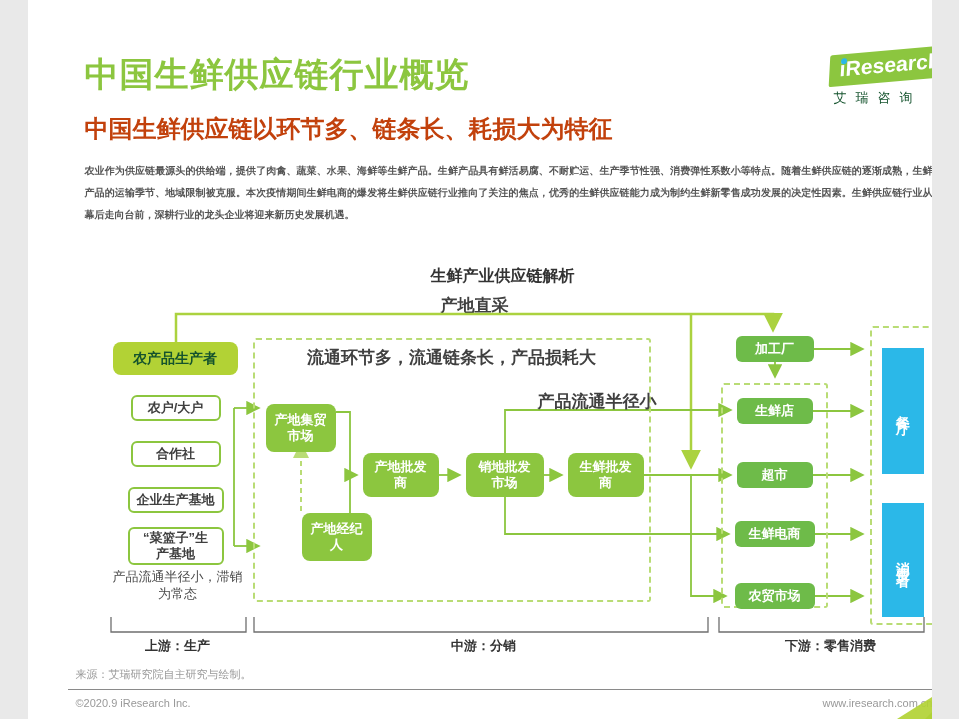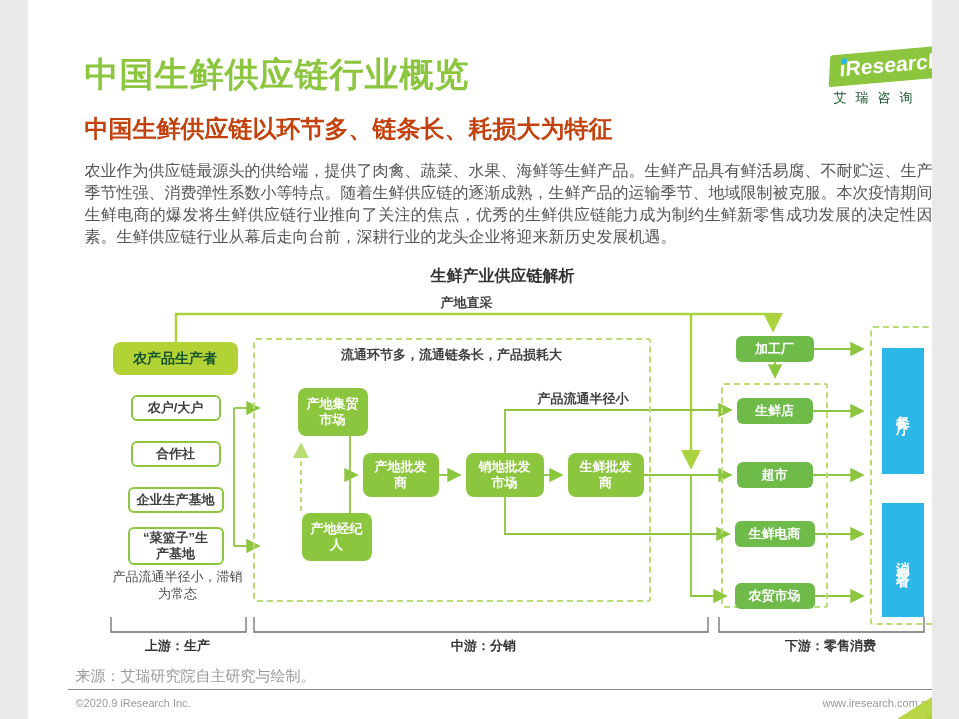--- a/index.html
+++ b/index.html
@@ -7,55 +7,55 @@
     position:relative; width:904px; height:719px; margin:0 auto;
     background:#ffffff; overflow:hidden;
     font-family:"Liberation Sans","DejaVu Sans",sans-serif;
   }
   .abs { position:absolute; }
   .preline { white-space:pre-line; }
 
   
   .page-title { left:57px; top:52px; font-size:34px; font-weight:bold; color:#8cc63f; letter-spacing:1px; }
   .page-subtitle { left:57px; top:113px; font-size:24px; font-weight:bold; color:#c2410c; }
-  .body-text { left:57px; top:160px; width:848px; font-size:16px; line-height:22px; color:#555555; text-align:justify; }
+  .body-text { left:57px; top:160px; width:848px; font-size:10px; line-height:22px; color:#555555; text-align:justify;font-weight:bold; }
 
   
   .logo { left:802px; top:50px; width:130px; }
   .logo-shape {
     position:relative; display:inline-block; background:#8cc63f; color:#fff;
     font-weight:bold; font-size:21px; padding:3px 12px 5px 10px;
     transform:skew(-8deg) rotate(-5deg); border-radius:2px;
   }
   .logo-dot { position:absolute; left:11px; top:4px; width:6px; height:6px; border-radius:50%; background:#2bb8e8; }
   .logo-caption { margin-top:7px; margin-left:4px; color:#14532d; font-size:13px; letter-spacing:9px; }
 
   
   .diagram-title { left:200px; top:266px; width:550px; text-align:center; font-size:16px; font-weight:bold; color:#333; }
-  .lbl { font-size:13px; font-weight:bold; color:#404040; }
+  .lbl { font-size:17px; font-weight:bold; color:#404040; }
   .lbl-direct { left:413px; top:294px; }
   .lbl-circulation { left:225px; top:346px; width:398px; text-align:center; }
   .lbl-self { left:510px; top:390px; }
   .lbl-multilayer { left:225px; top:575px; width:398px; text-align:center; }
   .note-radius { left:55px; top:568px; width:190px; text-align:center; font-size:13px; color:#4a4a4a; line-height:17px; }
 
   
   .bx { position:absolute; display:flex; align-items:center; justify-content:center; text-align:center; font-weight:bold; line-height:1.25; box-sizing:border-box; }
   .bx-producer { background:#b2d235; color:#14532d; border-radius:8px; font-size:14px; }
   .bx-outline { background:#fff; border:2px solid #8cc63f; border-radius:6px; color:#3f3f3f; font-size:13px; }
   .bx-flow { background:#8cc63f; color:#fff; border-radius:8px; font-size:13px; }
   .bx-channel { background:#6ebb49; color:#fff; border-radius:6px; font-size:13px; }
   .bx-blue { background:#2bb8e8; color:#fff; font-size:14px; writing-mode:vertical-rl; letter-spacing:6px; }
   .dash-box { position:absolute; border:2px dashed #b9dc75; border-radius:3px; box-sizing:border-box; }
 
   
   .stage { font-size:13px; font-weight:bold; color:#333; text-align:center; }
 
   
-  .source-note { left:48px; top:667px; font-size:15px; color:#999; }
+  .source-note { left:48px; top:667px; font-size:11px; color:#999; }
   .footer-divider { left:40px; top:689px; width:880px; height:1px; background:#8a8a8a; }
   .footer-copy { left:48px; top:697px; font-size:11px; color:#999; }
   .footer-site { left:740px; top:697px; width:165px; text-align:right; font-size:11px; color:#999; text-decoration:none; }
   .corner { right:0; bottom:0; }
   .page-num { left:926px; top:681px; width:24px; text-align:center; font-size:18px; font-weight:bold; color:#fff; }
 
   svg.overlay { position:absolute; left:0; top:0; pointer-events:none; }
 </style>
 </head>
 <body>
@@ -128,21 +128,21 @@
   <div class="bx bx-outline" style="left:103px; top:395px; width:90px; height:26px;">农户/大户</div>
   <div class="bx bx-outline" style="left:103px; top:441px; width:90px; height:26px;">合作社</div>
   <div class="bx bx-outline" style="left:100px; top:487px; width:96px; height:26px;">企业生产基地</div>
   <div class="bx bx-outline preline" style="left:100px; top:527px; width:96px; height:38px;">“菜篮子”生
 产基地</div>
   <div class="abs note-radius preline">产品流通半径小，滞销
 为常态</div>
 
   <div class="dash-box" style="left:225px; top:338px; width:398px; height:264px;"></div>
   <div class="abs lbl lbl-circulation">流通环节多，流通链条长，产品损耗大</div>
-  <div class="bx bx-flow preline" style="left:238px; top:388px; width:70px; height:48px;margin-left:32px;">产地集贸
+  <div class="bx bx-flow preline" style="left:238px; top:404px; width:70px; height:48px;">产地集贸
 市场</div>
   <div class="bx bx-flow preline" style="left:238px; top:513px; width:70px; height:48px;margin-left:36px;">产地经纪
 人</div>
   <div class="bx bx-flow preline" style="left:335px; top:453px; width:76px; height:44px;">产地批发
 商</div>
   <div class="bx bx-flow preline" style="left:438px; top:453px; width:78px; height:44px;">销地批发
 市场</div>
   <div class="bx bx-flow preline" style="left:540px; top:453px; width:76px; height:44px;">生鲜批发
 商</div>
   <div class="abs lbl lbl-self">产品流通半径小</div>

